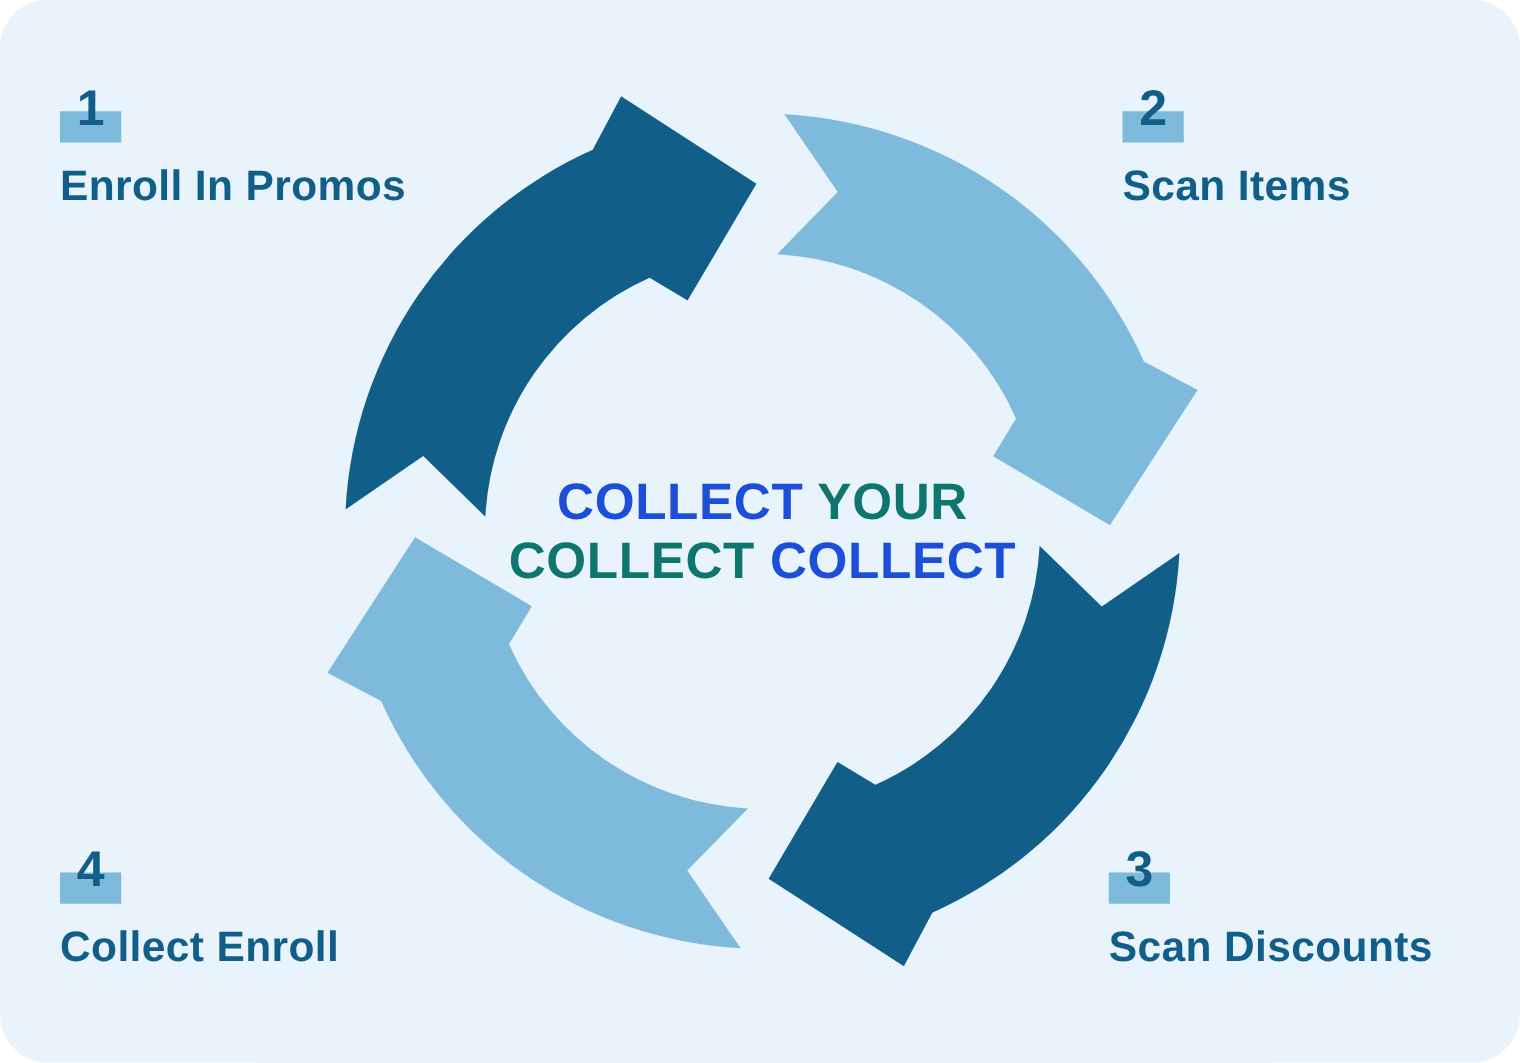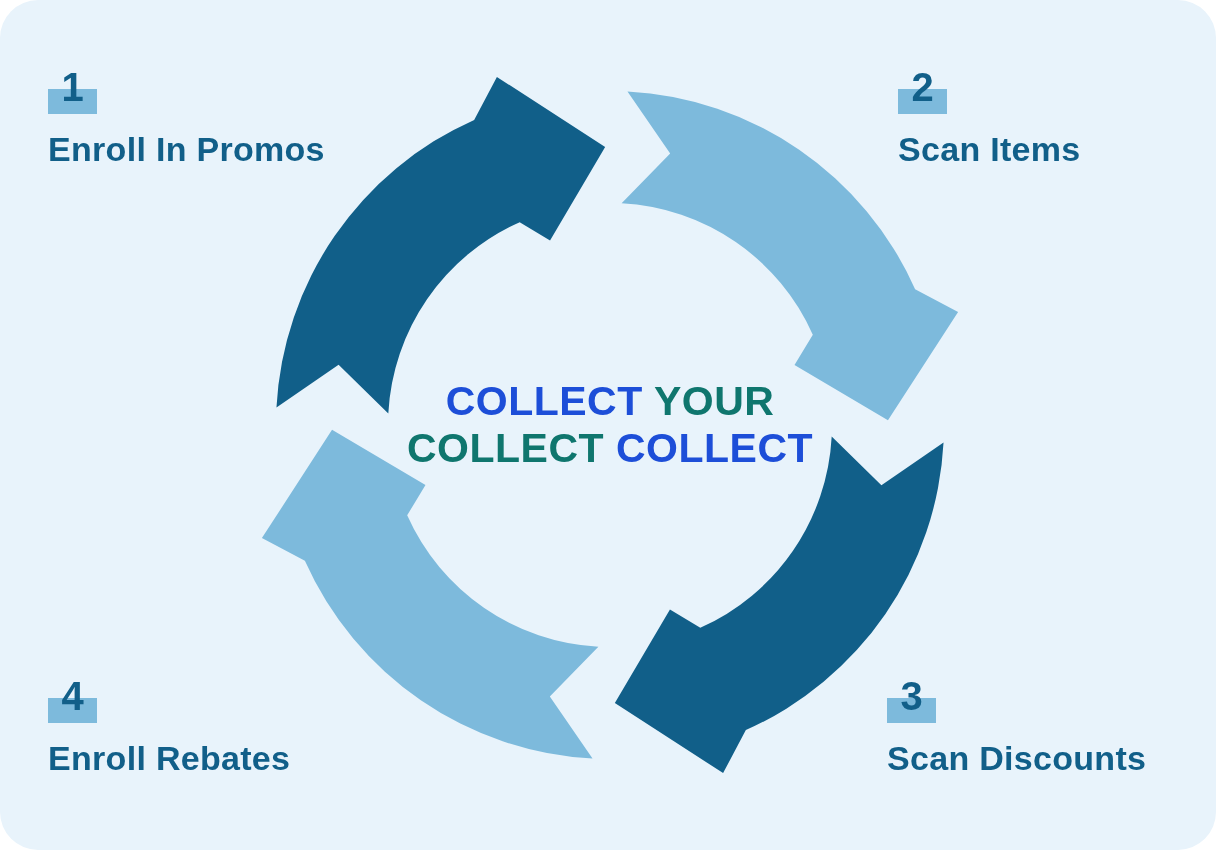--- a/index.html
+++ b/index.html
@@ -159,17 +159,17 @@
         <div class="num">3</div>
       </div>
       <div class="step-label">Scan Discounts</div>
     </div>
 
     <div class="step step-4">
       <div class="num-block">
         <div class="num-rect"></div>
         <div class="num">4</div>
       </div>
-      <div class="step-label">Enroll Rebates</div>
+      <div class="step-label">Collect Enroll</div>
     </div>
 
   </div>
 </div>
 
 </body></html>

